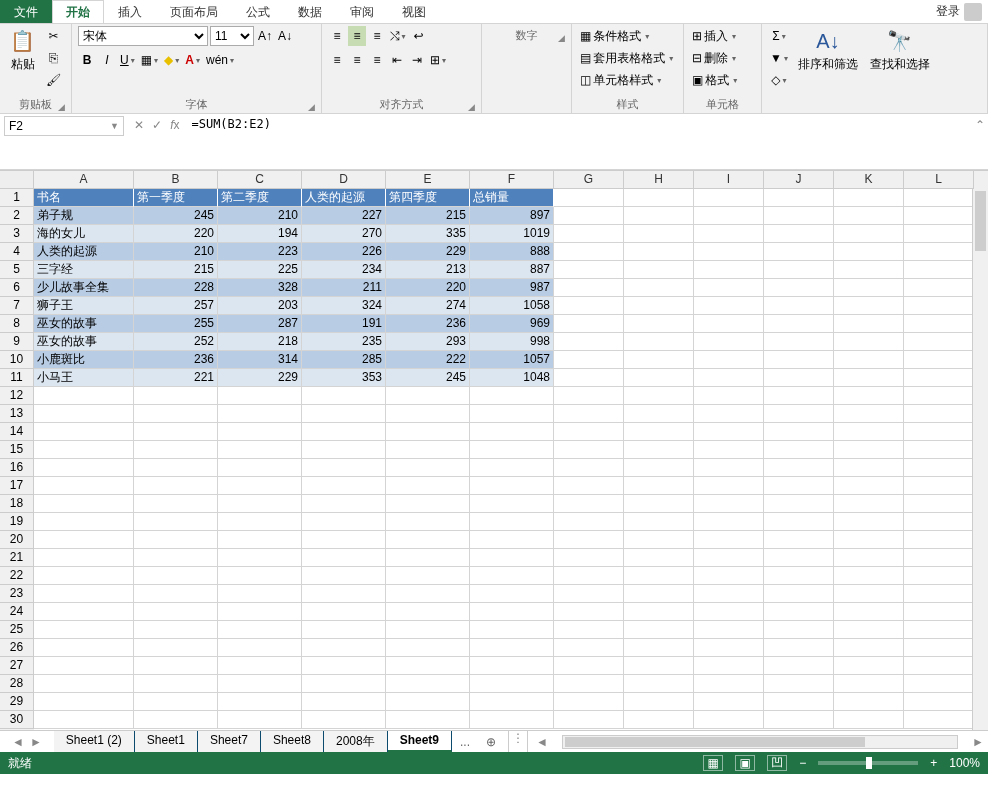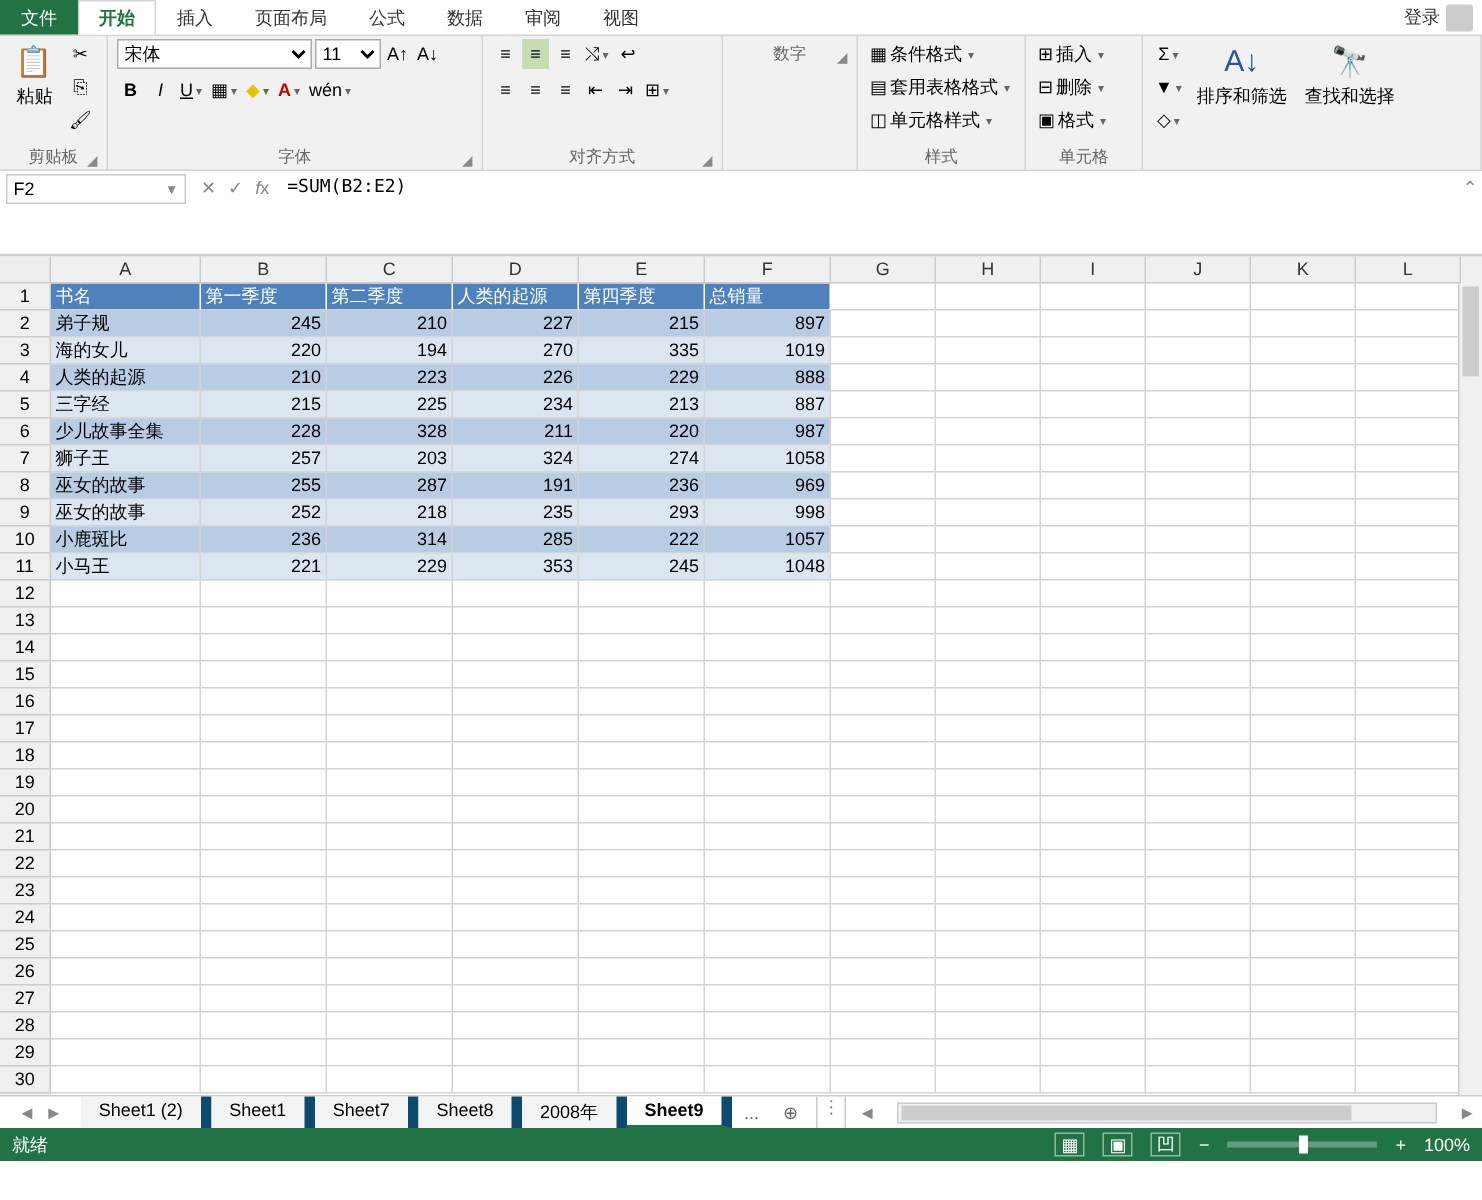--- a/index.html
+++ b/index.html
@@ -53,21 +53,21 @@
 .r-even { background: #dce6f1; }
 .r-odd { background: #b8cce4; }
 .vscroll { position: absolute; right: 0; top: 18px; width: 16px; bottom: 0; background: #f0f0f0; border-left: 1px solid #ccc; }
 .vscroll .thumb { position: absolute; top: 2px; left: 2px; right: 2px; height: 60px; background: #cdcdcd; }
 
 
 .sheetbar { height: 22px; background: #fff; display: flex; align-items: center; border-top: 1px solid #ccc; font-size: 12px; }
 .tabnav { display: flex; gap: 2px; padding: 0 10px; color: #888; }
 .tabnav span { cursor: pointer; padding: 0 2px; }
 .sheettabs { display: flex; }
-.sheettab { padding: 2px 12px; border-right: 7px solid #0c4a6e; background: #f3f3f3; cursor: pointer; }
+.sheettab { padding: 2px 12px; border-right: 1px solid #0c4a6e; background: #f3f3f3; cursor: pointer; }
 .sheettab.active { background: #fff; border-bottom: 2px solid #217346; font-weight: bold; }
 .sheetadd { padding: 2px 8px; color: #666; cursor: pointer; }
 .hscroll { flex: 1; margin: 0 10px; height: 14px; background: #f0f0f0; border: 1px solid #ccc; position: relative; }
 .hscroll .thumb { position: absolute; left: 2px; top: 1px; bottom: 1px; width: 300px; background: #cdcdcd; }
 
 
 .status { height: 22px; background: #217346; color: #fff; display: flex; align-items: center; padding: 0 8px; font-size: 12px; gap: 12px; }
 .status .spacer { flex: 1; }
 .status .viewbtn { width: 20px; height: 16px; border: 1px solid rgba(255,255,255,0.5); display: flex; align-items: center; justify-content: center; cursor: pointer; }
 .zoom-slider { width: 100px; height: 4px; background: rgba(255,255,255,0.3); position: relative; }

